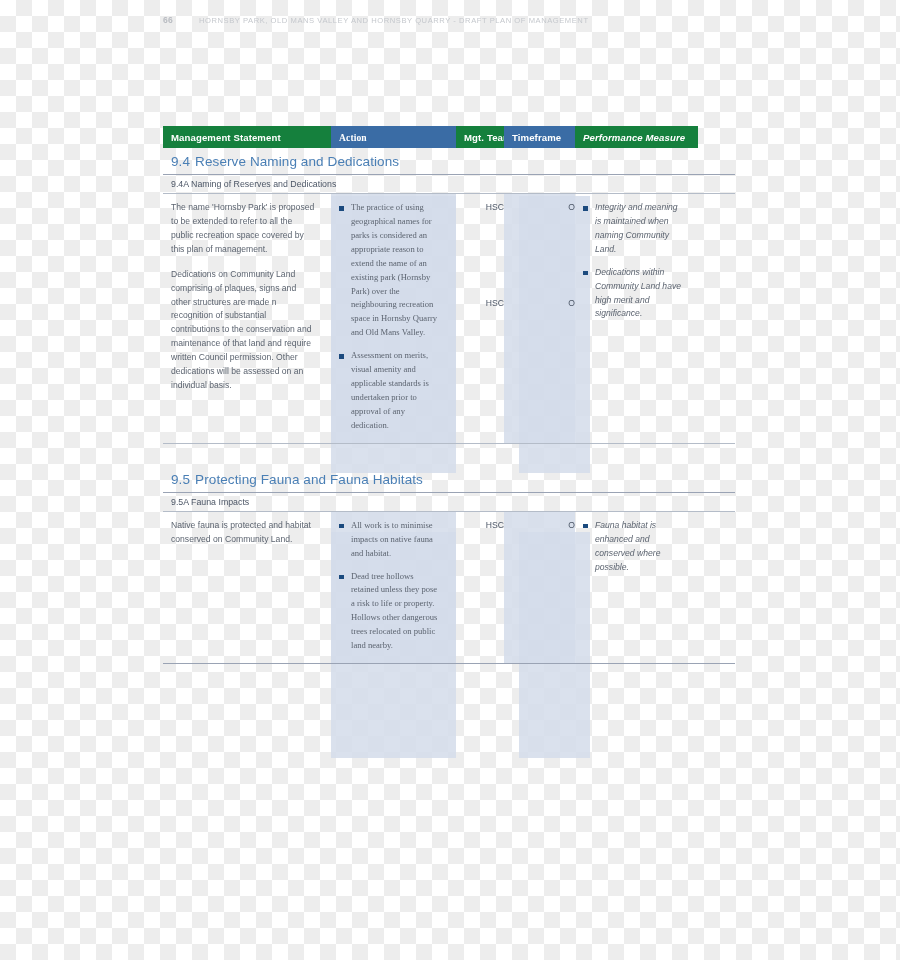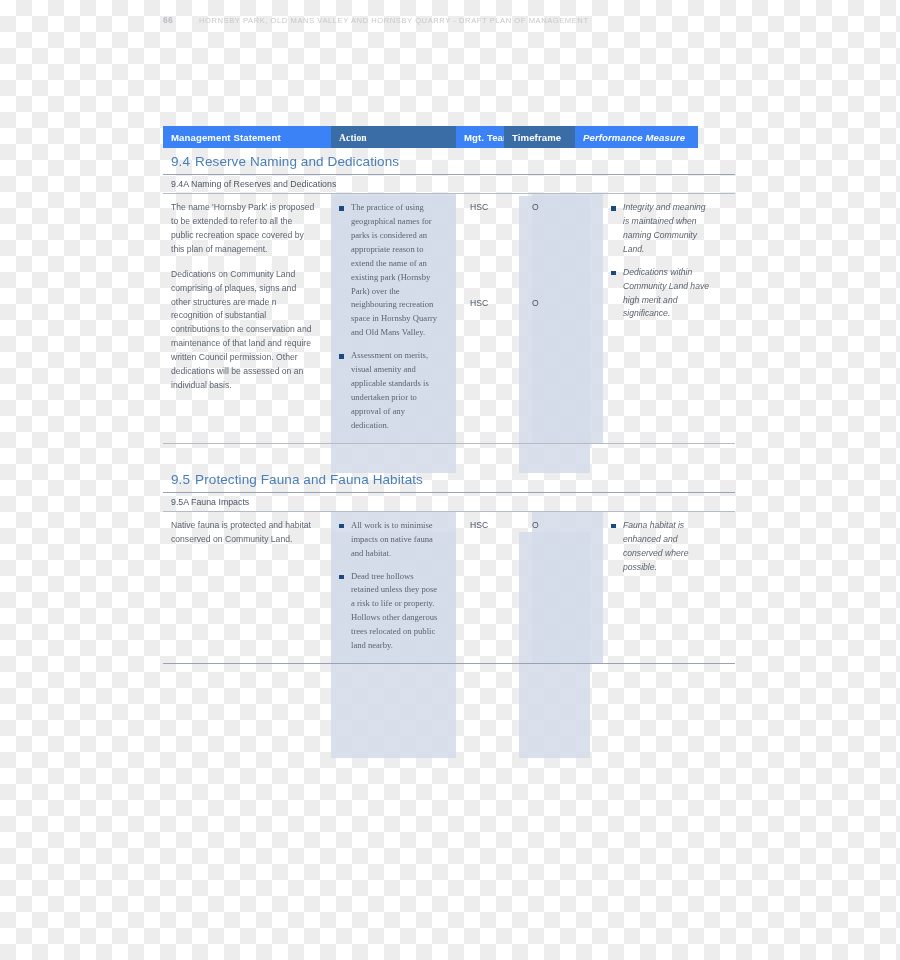--- a/index.html
+++ b/index.html
@@ -83,21 +83,21 @@
     display: flex;
     align-items: center;
     font-size: 9.6px;
     font-weight: bold;
     color: #ffffff;
     padding-left: 8px;
     box-sizing: border-box;
     letter-spacing: .1px;
     white-space: nowrap;
   }
-  .th.dark  { background: #3b82f6; }
+  .th.dark  { background: #15803d; }
   .th.mid   { background: #3a6ca5; }
 
   .c1 { width: 168px; }
   .c2 { width: 125px; font-family: Liberation Serif, serif; }
   .c3 { width: 48px;  }
   .c4 { width: 71px;  }
   .c5 { width: 123px; font-style: italic; }
 
   
   .sec-title-row {
@@ -131,25 +131,24 @@
   .row.nobdr { border-bottom: none; }
 
   .cell {
     box-sizing: border-box;
     padding: 7px 15px 10px 8px;
     font-size: 8.6px;
     line-height: 1.62;
     color: #5c6470;
   }
   .cell.center {
-    text-align: left;
+    text-align: right;
     padding-left: 0;
     padding-right: 0;
     color: #4c5666;
-    margin-left: 14px;
   }
   .cell.tint { background: rgba(212,220,234,.85); }
 
   ul.bl {
     margin: 0;
     padding: 0;
     list-style: none;
   }
   ul.bl li {
     position: relative;

